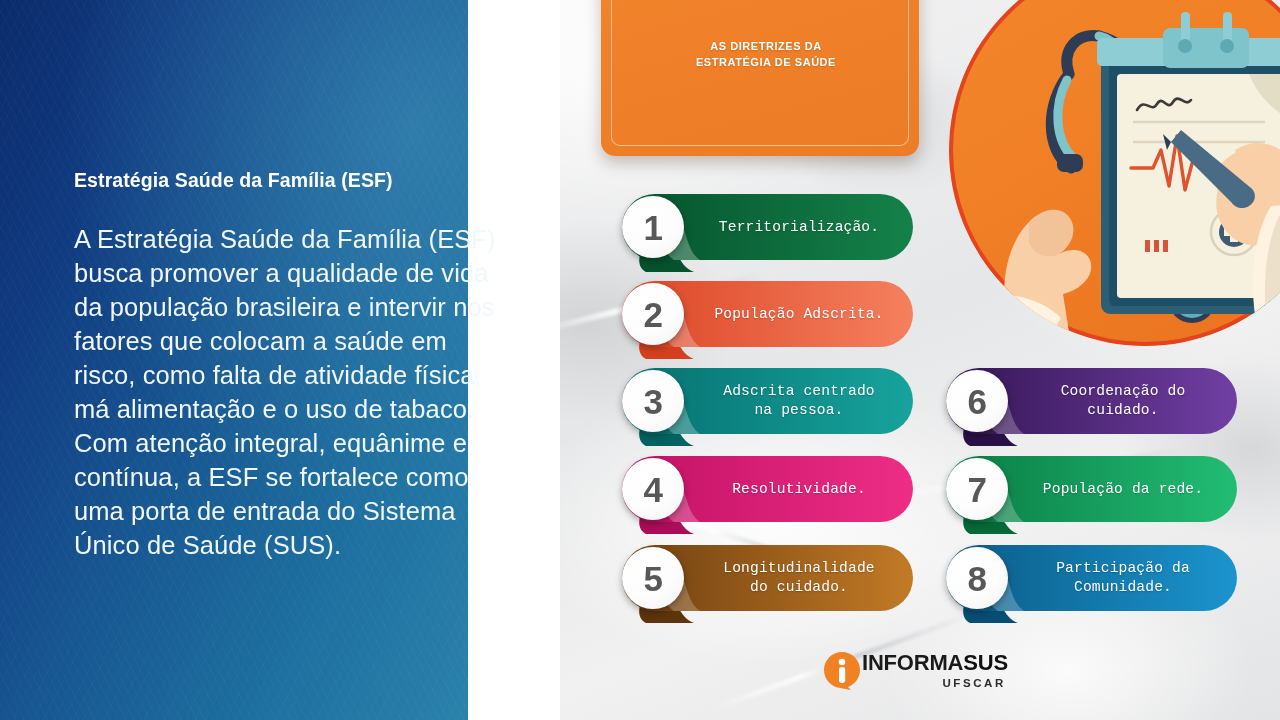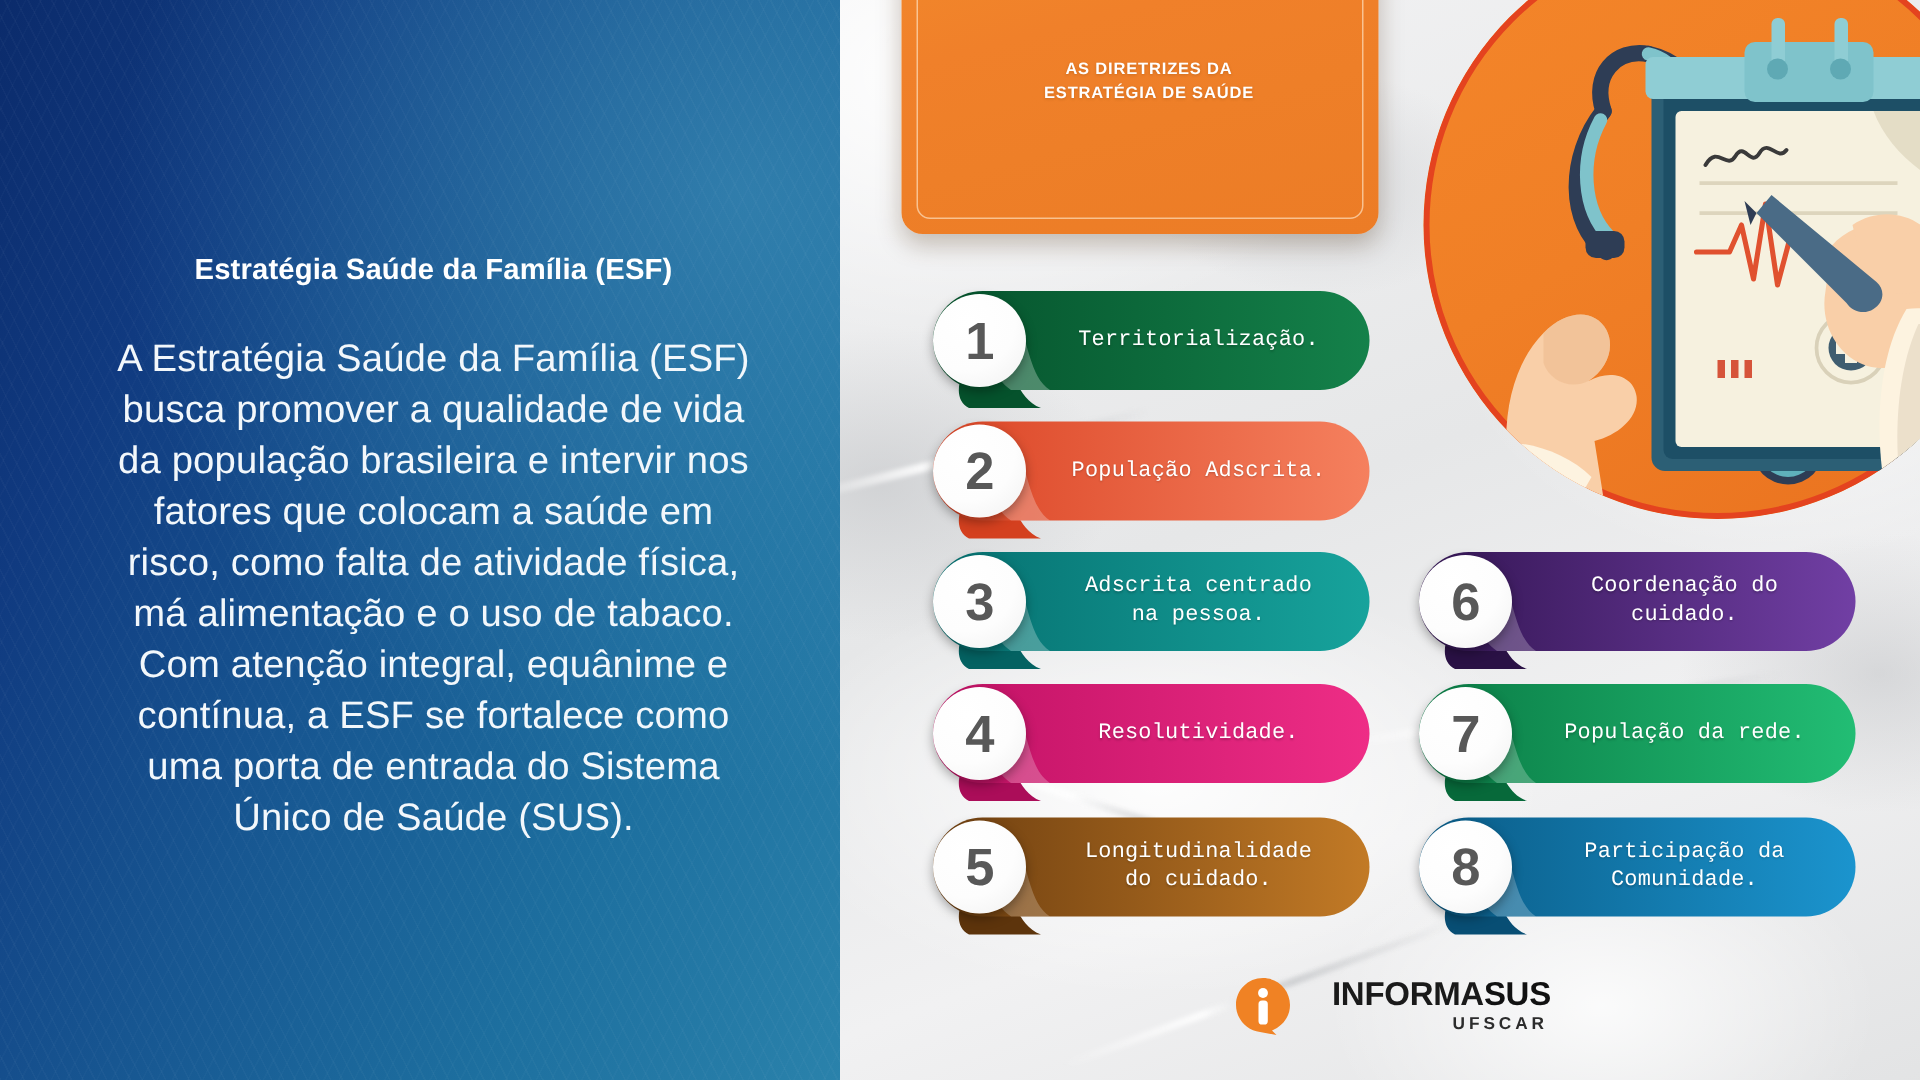--- a/index.html
+++ b/index.html
@@ -6,25 +6,24 @@
   html,body { width:1280px; height:720px; overflow:hidden; }
   body {
     font-family:"Liberation Sans", sans-serif;
     background:#ffffff;
     position:relative;
   }
   #slide { position:absolute; inset:0; width:1280px; height:720px; overflow:hidden; }
 
   
   #left-panel{
-    position:absolute; left:0; top:0; width:560px; height:720px;
+    position:absolute; left:0; top:0; width:468px; height:720px;
     background:
       radial-gradient(120% 90% at 88% 18%, rgba(66,148,188,.55) 0%, rgba(66,148,188,0) 62%),
       linear-gradient(118deg,#0b2b6b 0%, #103a80 22%, #175691 48%, #1d6f9f 74%, #2a82ab 100%);
-    text-align: center;
   }
   #left-panel::after{
     content:""; position:absolute; inset:0;
     background:
       repeating-linear-gradient(63deg, rgba(255,255,255,.035) 0 1px, rgba(255,255,255,0) 1px 7px),
       repeating-linear-gradient(-63deg, rgba(255,255,255,.025) 0 1px, rgba(255,255,255,0) 1px 9px);
     opacity:.8; pointer-events:none;
   }
   #left-text{ position:absolute; left:74px; top:168px; width:430px; z-index:3; }
   #esf-heading{
@@ -116,21 +115,21 @@
     display:flex; align-items:center; justify-content:center;
     text-align:center; color:#ffffff;
     font-size:14.6px; font-weight:400; line-height:1.27;
     letter-spacing:.15px; z-index:2;
     text-shadow:0 1px 1.5px rgba(0,0,0,.22);
     font-family:Liberation Mono, monospace;
   }
 
   
   #logo{ position:absolute; left:822px; top:645px; width:190px; height:52px; z-index:7;
-         display:flex; align-items:center; gap:26px; }
+         display:flex; align-items:center; gap:0; }
   #logo-mark{ width:40px; height:40px; position:relative; flex:0 0 auto; }
   #logo-words{ display:flex; flex-direction:column; align-items:flex-start; }
   #logo-title{ font-size:22px; font-weight:bold; color:#1a1a1a; letter-spacing:-.2px; line-height:1; }
   #logo-title .sus{ color:#111; }
   #logo-sub{ font-size:11.5px; font-weight:700; color:#2c2c2c; letter-spacing:2.6px;
              line-height:1; margin-top:4px; align-self:flex-end; padding-right:2px; }
 </style>
 </head>
 <body>
 

